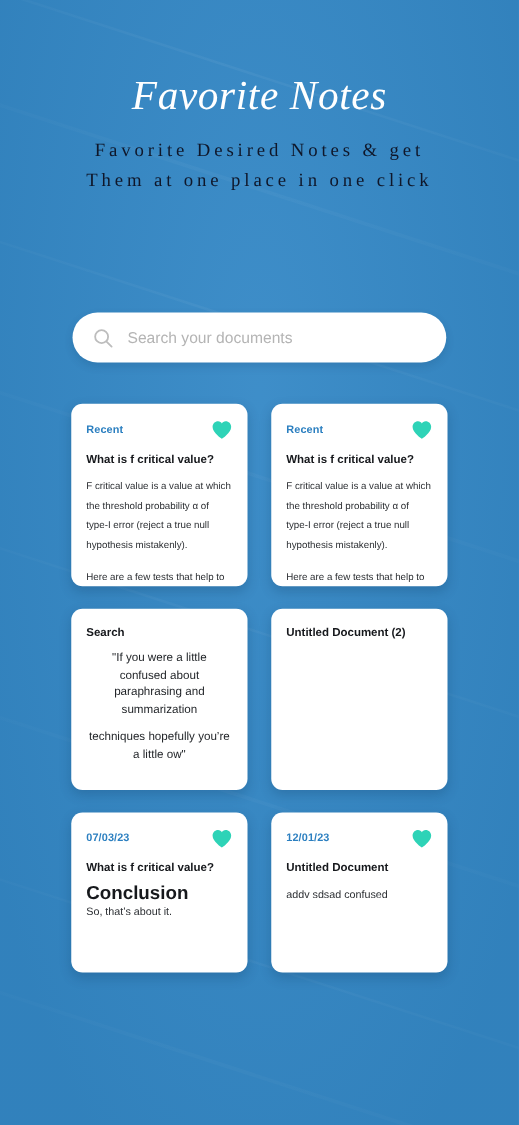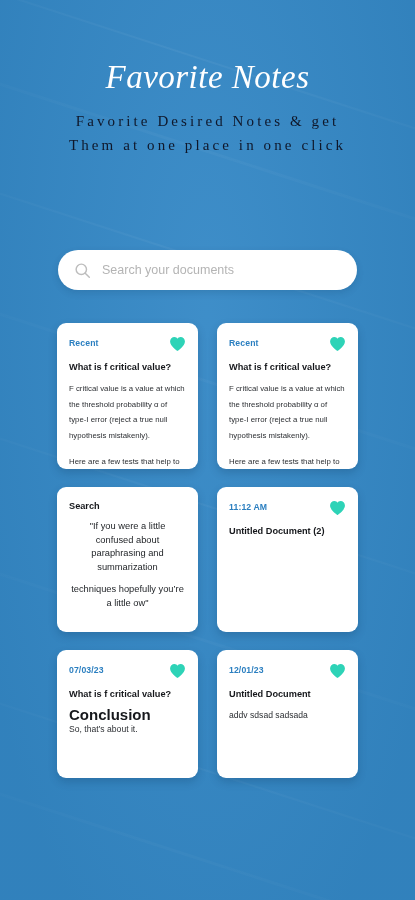--- a/index.html
+++ b/index.html
@@ -257,26 +257,20 @@
 
     <div class="note-card h-mid">
       <div class="card-title">Search</div>
       <div class="card-body centered">
         <p>"If you were a little confused about paraphrasing and summarization</p>
         <p>techniques hopefully you’re a little ow"</p>
       </div>
     </div>
 
     <div class="note-card h-mid">
-      <div class="card-head">
-        <span class="card-stamp">11:12 AM</span>
-        <svg class="heart-icon" viewBox="0 0 24 22">
-          <path d="M12 21 C12 21 1.5 14.2 1.5 7.6 C1.5 3.9 4.3 1.2 7.7 1.2 C9.8 1.2 11.2 2.4 12 3.6 C12.8 2.4 14.2 1.2 16.3 1.2 C19.7 1.2 22.5 3.9 22.5 7.6 C22.5 14.2 12 21 12 21 Z" fill="#2ed3b7"></path>
-        </svg>
-      </div>
       <div class="card-title">Untitled Document (2)</div>
       <div class="card-body"></div>
     </div>
 
     <div class="note-card h-last">
       <div class="card-head">
         <span class="card-stamp">07/03/23</span>
         <svg class="heart-icon" viewBox="0 0 24 22">
           <path d="M12 21 C12 21 1.5 14.2 1.5 7.6 C1.5 3.9 4.3 1.2 7.7 1.2 C9.8 1.2 11.2 2.4 12 3.6 C12.8 2.4 14.2 1.2 16.3 1.2 C19.7 1.2 22.5 3.9 22.5 7.6 C22.5 14.2 12 21 12 21 Z" fill="#2ed3b7"></path>
         </svg>
@@ -287,17 +281,17 @@
     </div>
 
     <div class="note-card h-last">
       <div class="card-head">
         <span class="card-stamp">12/01/23</span>
         <svg class="heart-icon" viewBox="0 0 24 22">
           <path d="M12 21 C12 21 1.5 14.2 1.5 7.6 C1.5 3.9 4.3 1.2 7.7 1.2 C9.8 1.2 11.2 2.4 12 3.6 C12.8 2.4 14.2 1.2 16.3 1.2 C19.7 1.2 22.5 3.9 22.5 7.6 C22.5 14.2 12 21 12 21 Z" fill="#2ed3b7"></path>
         </svg>
       </div>
       <div class="card-title">Untitled Document</div>
-      <div class="card-plain">addv sdsad sadsada</div>
+      <div class="card-plain">addv sdsad confused</div>
     </div>
 
   </div>
 </div>
 
 </body></html>

